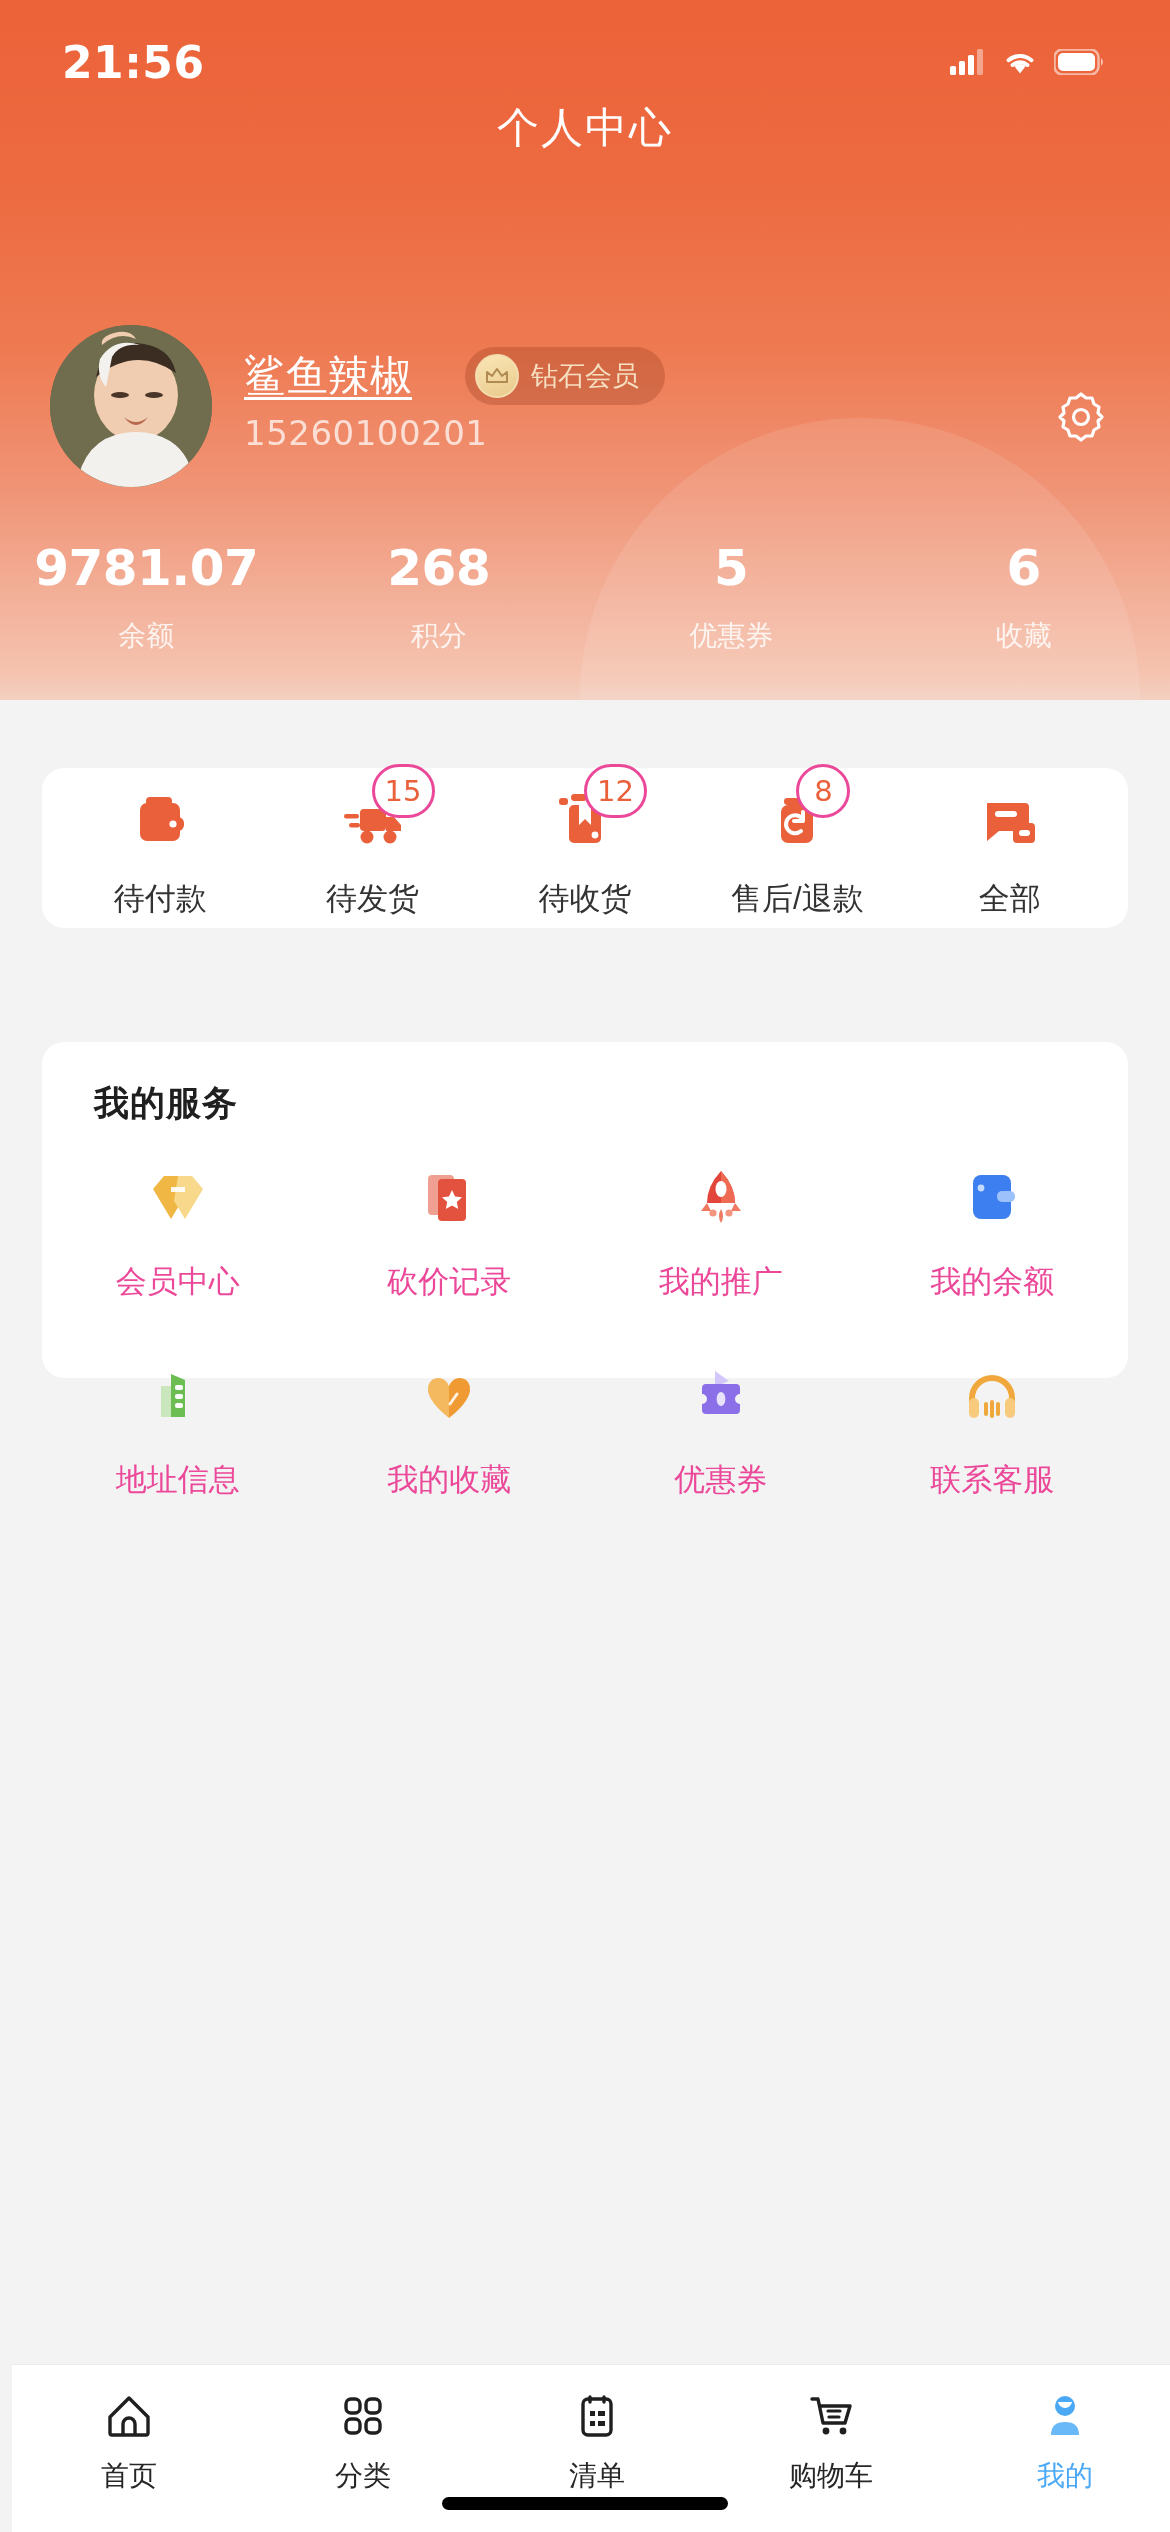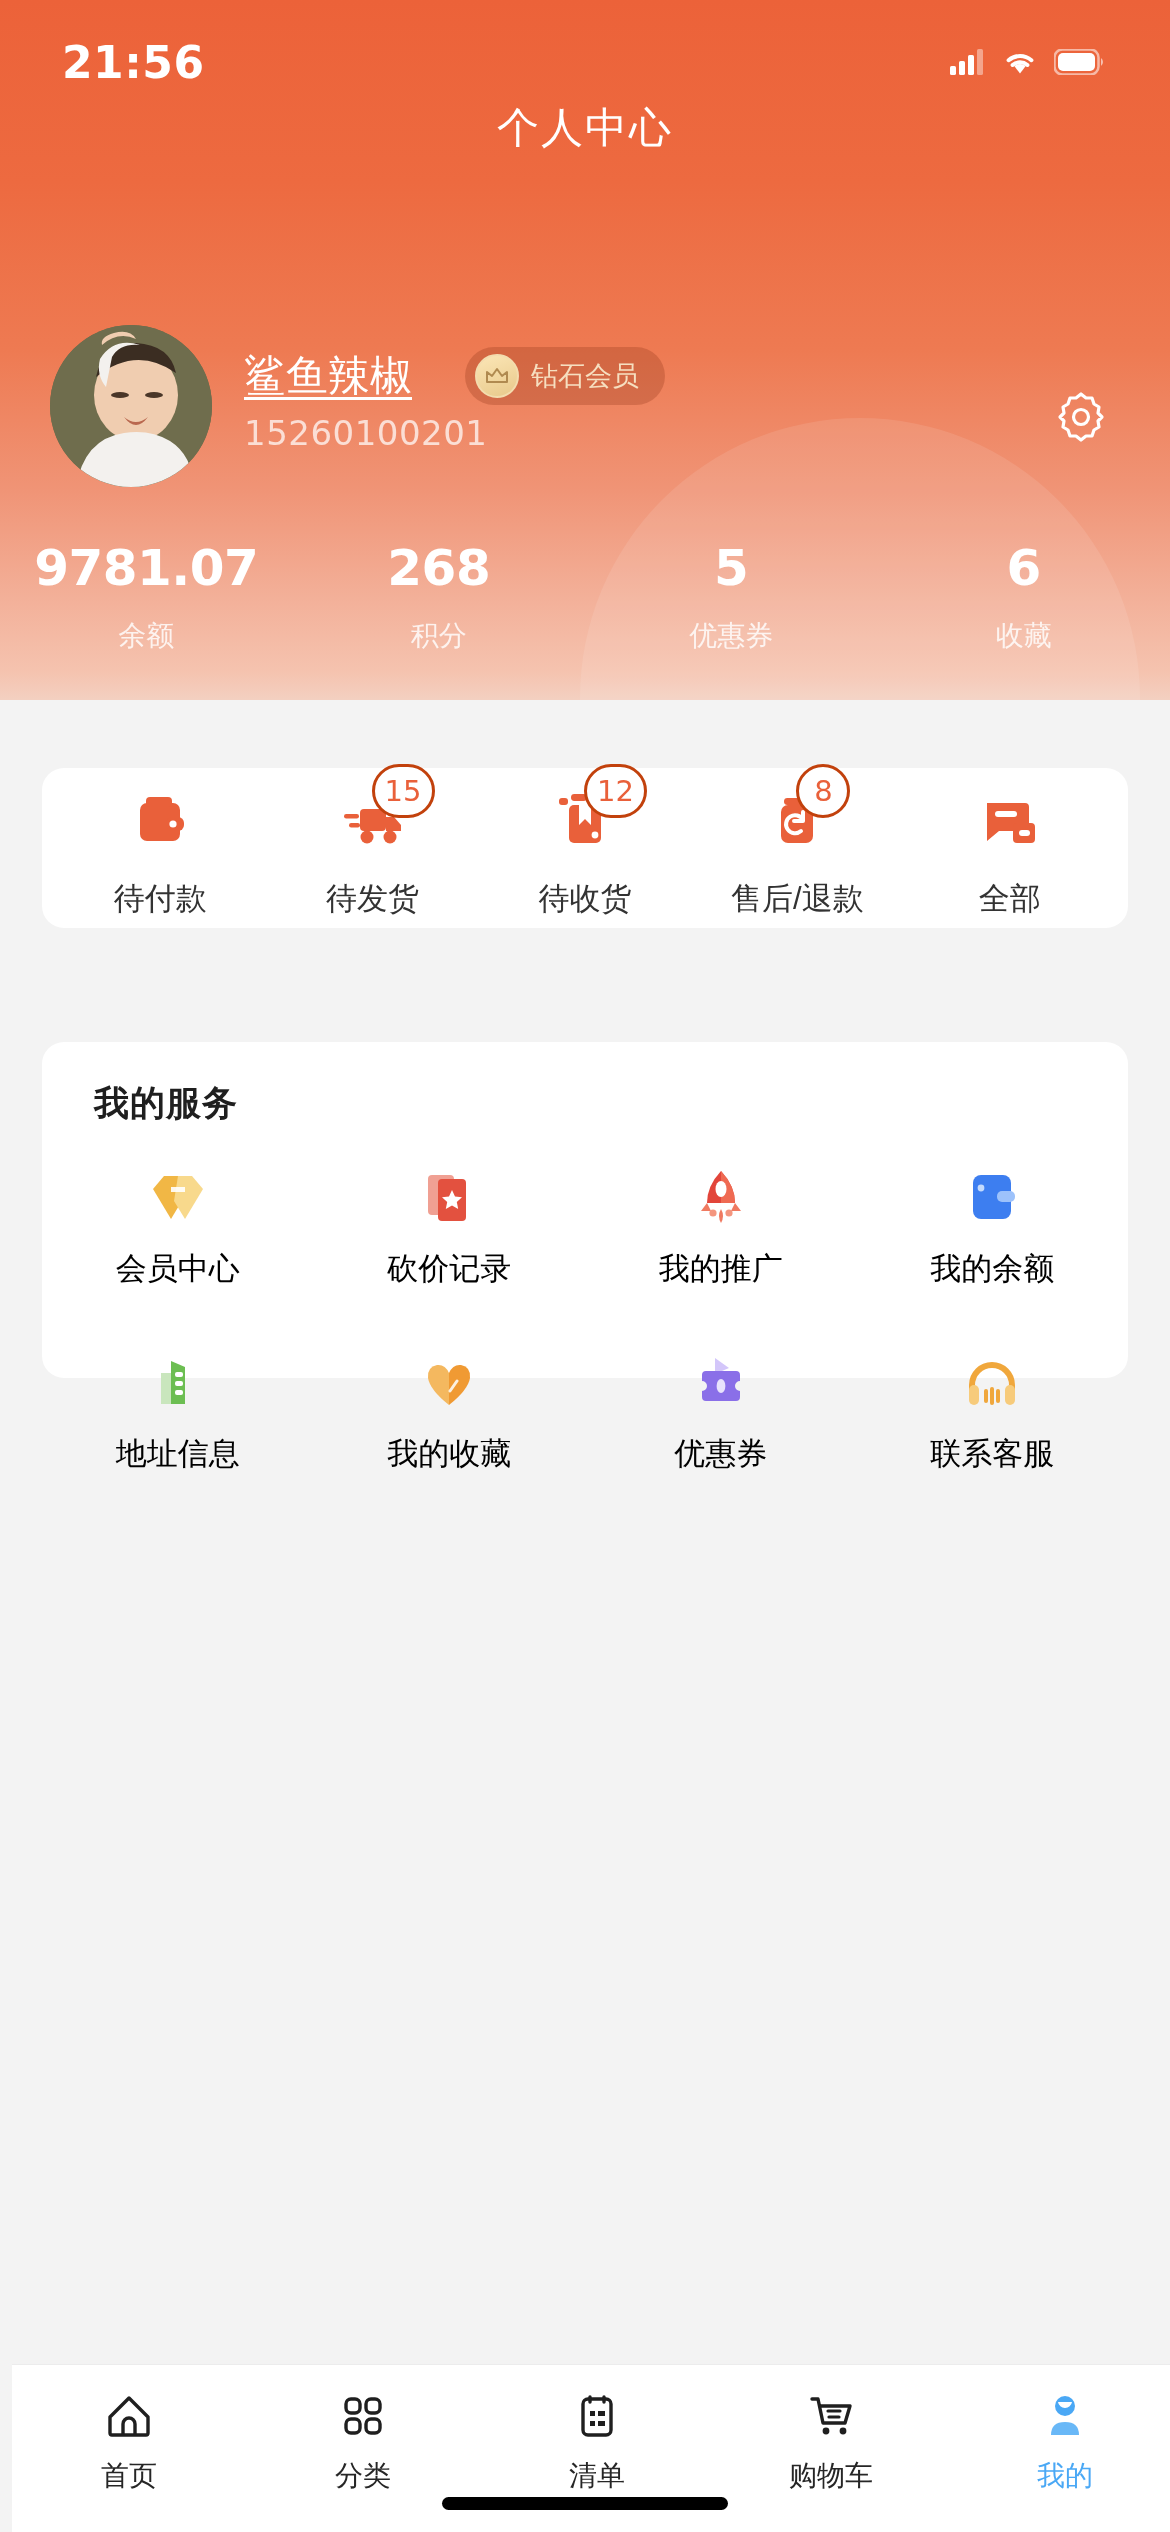--- a/index.html
+++ b/index.html
@@ -101,39 +101,39 @@
   .order-row { display:flex; height:100%; padding:0 12px; }
   .order-item {
     flex:1; display:flex; flex-direction:column; align-items:center;
     justify-content:center; padding-top:4px; position:relative;
   }
   .order-icon-wrap { position:relative; width:82px; height:78px; display:flex; align-items:center; justify-content:center; }
   .order-label { margin-top:20px; font-size:31px; color:#333; }
   .badge {
     position:absolute; top:-16px; left:40px;
     min-width:54px; height:54px; padding:0 10px; border-radius:27px;
-    background:#fff; border:3px solid #c2410c; color:#e9603a;
+    background:#fff; border:3px solid #ec4899; color:#e9603a;
     font-size:29px; font-weight:500;
     display:flex; align-items:center; justify-content:center;
     font-family:"DejaVu Sans",sans-serif;
   }
 
   
   .service-card { top:1042px; height:336px; padding:38px 0 0 0; }
   .service-title {
     font-size:35px; font-weight:700; color:#1f1f1f;
     padding-left:52px; letter-spacing:1px;
   }
   .service-grid { display:flex; flex-wrap:wrap; margin-top:32px; }
   .service-item {
     width:25%; display:flex; flex-direction:column;
     align-items:center; margin-bottom:8px;
   }
   .service-icon { width:80px; height:80px; display:flex; align-items:center; justify-content:center; }
-  .service-label { margin-top:9px; font-size:31px; color:#000000; }
+  .service-label { margin-top:22px; font-size:31px; color:#ec4899; }
   .service-row2 { margin-top:46px; }
 
   
   .tabbar {
     position:absolute; bottom:0; left:12px; width:1170px; height:168px;
     background:#fff; border-top:1px solid #ececec;
     display:flex; padding-top:22px;
   }
   .tab { flex:1; display:flex; flex-direction:column; align-items:center; }
   .tab-icon { width:58px; height:58px; display:flex; align-items:center; justify-content:center; }

